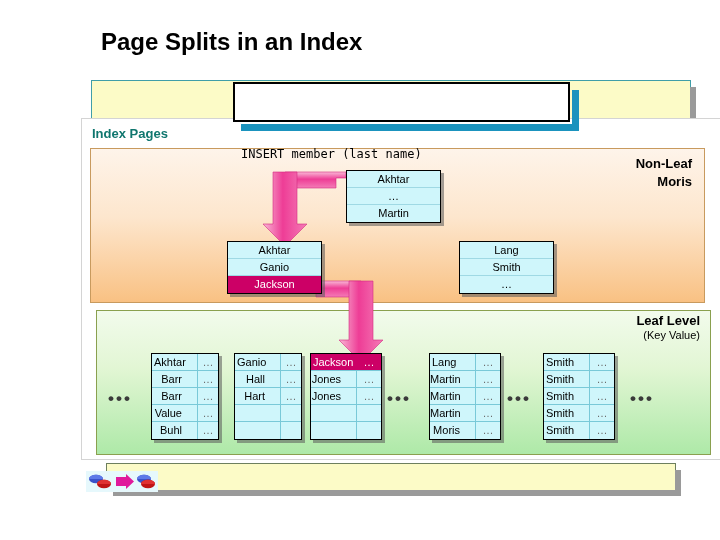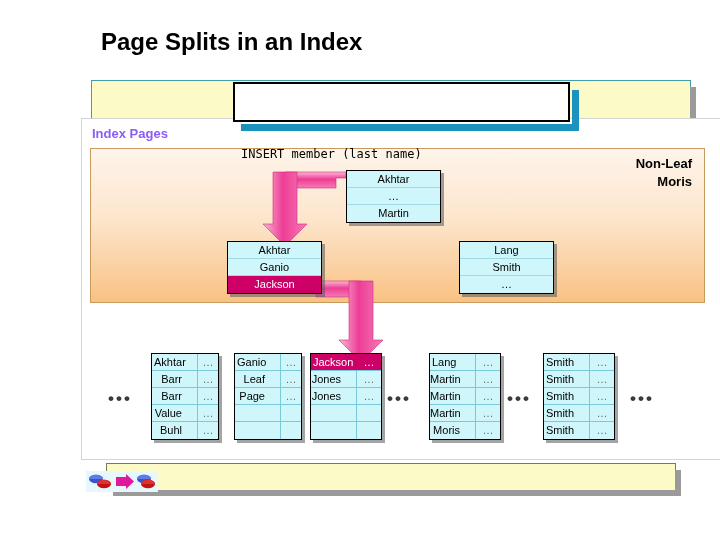--- a/index.html
+++ b/index.html
@@ -34,21 +34,21 @@
   #yellow-top{left:45px;top:80px;width:600px;height:48px;border-color:#3f9ea8;}
   #yellow-bottom{left:60px;top:463px;width:570px;height:28px;border-color:#6d7f5e;}
 
   
   #index-card{
     position:absolute;left:35px;top:118px;width:645px;height:342px;
     background:#ffffff;border:1px solid #d4d4d4;box-sizing:border-box;
   }
   #index-card-label{
     position:absolute;left:46px;top:126px;
-    font-size:13px;font-weight:bold;color:#8b5cf6;white-space:nowrap;
+    font-size:13px;font-weight:bold;color:#0f766e;white-space:nowrap;
   }
 
   
   #nonleaf-panel{
     position:absolute;left:44px;top:148px;width:615px;height:155px;
     background:linear-gradient(to bottom,#FEF4EA 0%,#FDE6CD 45%,#F9C183 100%);
     border:1px solid #C89A5E;box-sizing:border-box;
   }
   #nonleaf-label{
     position:absolute;right:12px;top:6px;
@@ -156,20 +156,26 @@
   <div id="index-card"></div>
   <div id="index-card-label">Index Pages</div>
 
   <div id="nonleaf-panel">
     <div id="nonleaf-label">
       <span>Non-Leaf</span><br>
       <span>Moris</span>
     </div>
   </div>
 
+  <div id="leaf-panel">
+    <div id="leaf-label">
+      <span class="big">Leaf Level</span>
+      <span class="small">(Key Value)</span>
+    </div>
+  </div>
 
   <svg id="arrows" viewBox="0 0 720 540">
     <defs>
       <linearGradient id="pinkGradV" x1="0" y1="0" x2="1" y2="0">
         <stop offset="0%" stop-color="#F9B8D6"></stop>
         <stop offset="45%" stop-color="#EE3D96"></stop>
         <stop offset="100%" stop-color="#F47BB6"></stop>
       </linearGradient>
       <linearGradient id="pinkGradH" x1="0" y1="0" x2="0" y2="1">
         <stop offset="0%" stop-color="#F9B8D6"></stop>
@@ -231,25 +237,25 @@
         <div class="v">…</div>
       </div>
     </div>
 
   <div class="leafnode" id="leaf1" style="left:188px;top:353px;width:68px;height:87px;">
       <div class="lrow first">
         <div class="k">Ganio</div>
         <div class="v">…</div>
       </div>
       <div class="lrow">
-        <div class="k">Leaf</div>
-        <div class="v">…</div>
-      </div>
-      <div class="lrow">
-        <div class="k">Page</div>
+        <div class="k">Hall</div>
+        <div class="v">…</div>
+      </div>
+      <div class="lrow">
+        <div class="k">Hart</div>
         <div class="v">…</div>
       </div>
       <div class="lrow">
         <div class="k"></div>
         <div class="v"></div>
       </div>
       <div class="lrow">
         <div class="k"></div>
         <div class="v"></div>
       </div>

